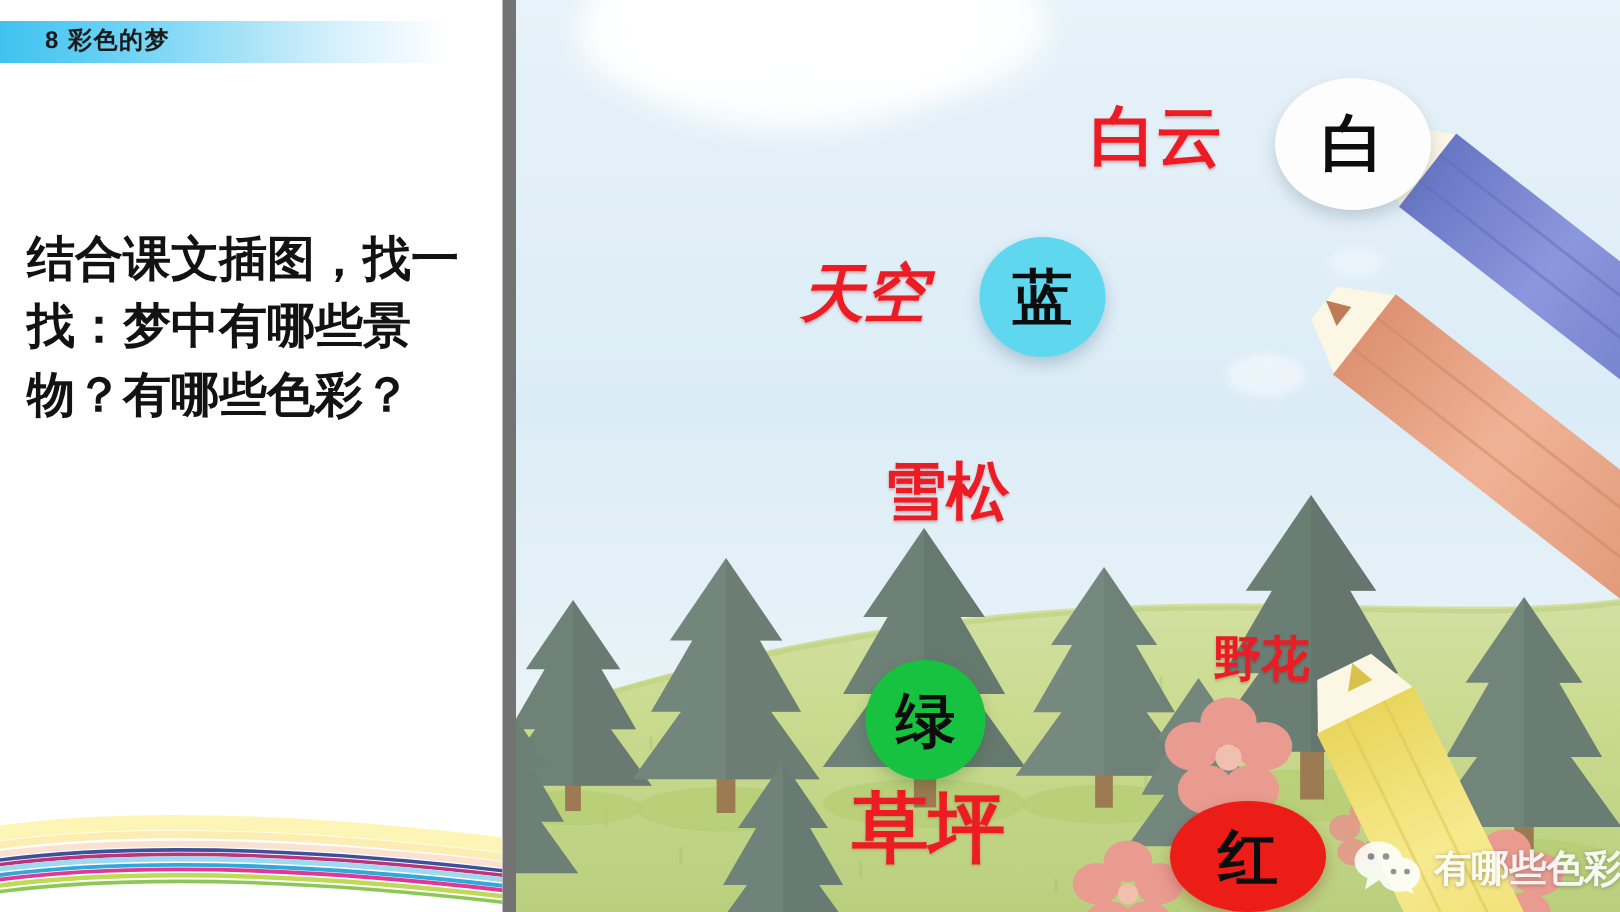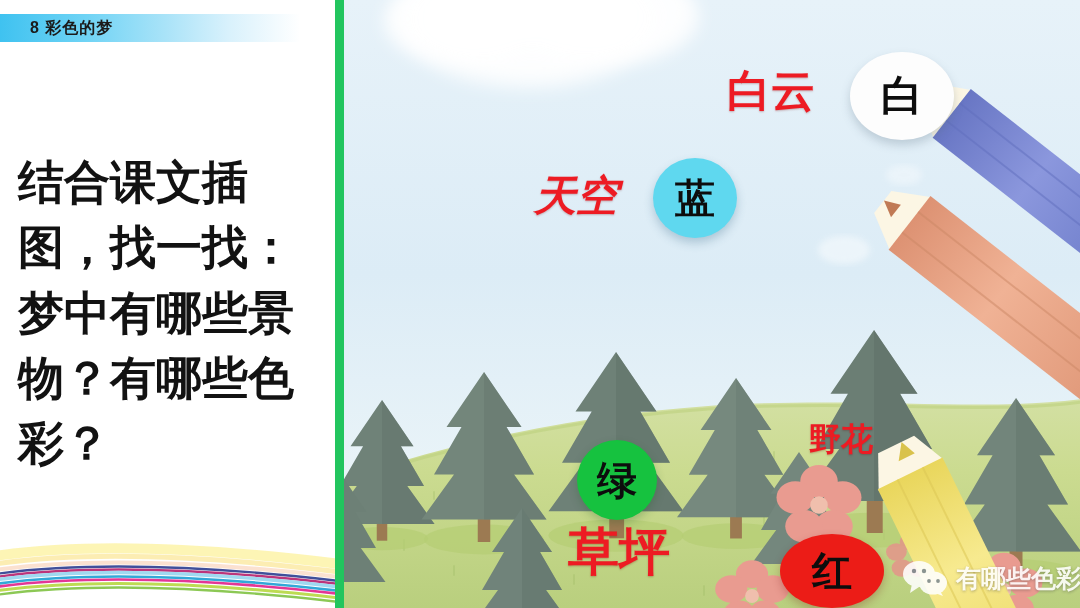--- a/index.html
+++ b/index.html
@@ -1,37 +1,37 @@
 <!DOCTYPE html>
 <html><head>
 <meta charset="utf-8">
 <style>
   * { margin:0; padding:0; box-sizing:border-box; }
   html,body { width:1080px; height:608px; overflow:hidden; background:#fff; }
   body { font-family:"Liberation Sans","DejaVu Sans",sans-serif; }
 
-  #slide { position:relative; width:1080px; height:608px; background:#22c55e; overflow:hidden; }
+  #slide { position:relative; width:1080px; height:608px; background:#737373; overflow:hidden; }
 
   
   #left-panel {
     position:absolute; left:0; top:0; width:335px; height:608px;
     background:#ffffff; overflow:hidden;
   }
   #title-bar {
     position:absolute; left:0; top:14px; width:300px; height:28px;
     background:linear-gradient(to right,#3fc2f0 0%,#6ed3f5 28%,#a9e3f8 55%,#d8f1fc 76%,#ffffff 100%);
   }
   #title-text {
     position:absolute; left:30px; top:16px; width:270px; height:24px;
     font-size:16px; font-weight:600; color:#1b1b1b; line-height:24px;
     letter-spacing:1px; white-space:nowrap;
   }
   #question-text {
     position:absolute; left:18px; top:150px; width:310px;
-    font-size:46px; font-weight:700; color:#121212;
+    font-size:32px; font-weight:700; color:#121212;
     line-height:1.42; letter-spacing:0px;
     font-family:"DejaVu Sans","Liberation Sans",sans-serif;
   }
   
   #ribbons { position:absolute; left:0; bottom:0; width:335px; height:110px; }
 
   
   #picture {
     position:absolute; left:344px; top:0; width:745px; height:608px;
     overflow:hidden;
@@ -296,20 +296,21 @@
         <rect x="532" y="476" width="300" height="72" fill="url(#yellowP)"></rect>
         <line x1="532" y1="498" x2="832" y2="498" stroke="#ddc856" stroke-width="2" opacity=".55"></line>
         <line x1="532" y1="526" x2="832" y2="526" stroke="#ddc856" stroke-width="2" opacity=".55"></line>
       </g>
     </svg>
 
     <div class="word" style="left:383px; top:62px; font-size:44px;">白云</div>
 
     <div class="word" style="left:190px; top:168px; font-size:42px;font-style:italic;">天空</div>
 
+    <div class="word" style="left:245px; top:300px; font-size:42px;">雪松</div>
 
     <div class="word" style="left:465px; top:418px; font-size:32px;">野花</div>
 
     <div class="word" style="left:224px; top:518px; font-size:51px;">草坪</div>
 
     <div class="chip white" style="left:506px; top:52px; width:104px; height:88px; border-radius:50%; font-size:42px;">白</div>
 
     <div class="chip blue" style="left:309px; top:158px; width:84px; height:80px; border-radius:50%; font-size:40px;">蓝</div>
 
     <div class="chip green" style="left:233px; top:440px; width:80px; height:80px; border-radius:50%; font-size:40px;">绿</div>

